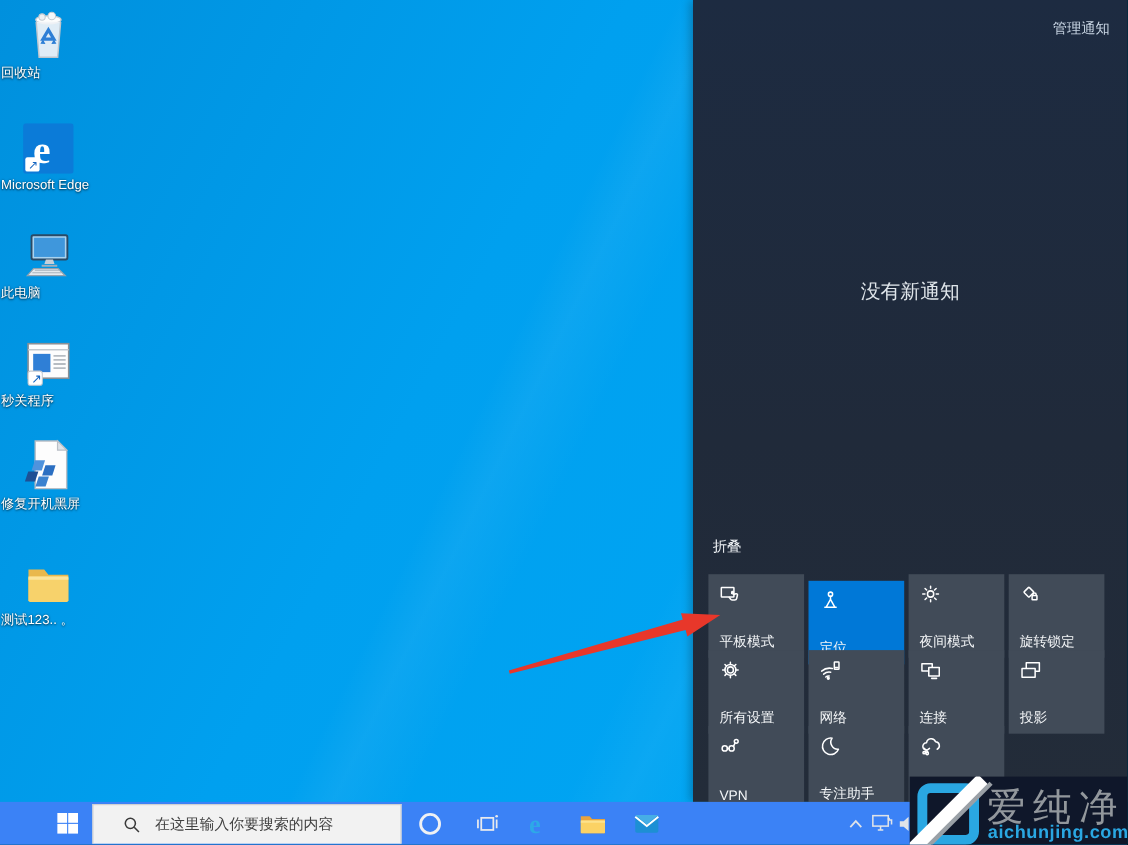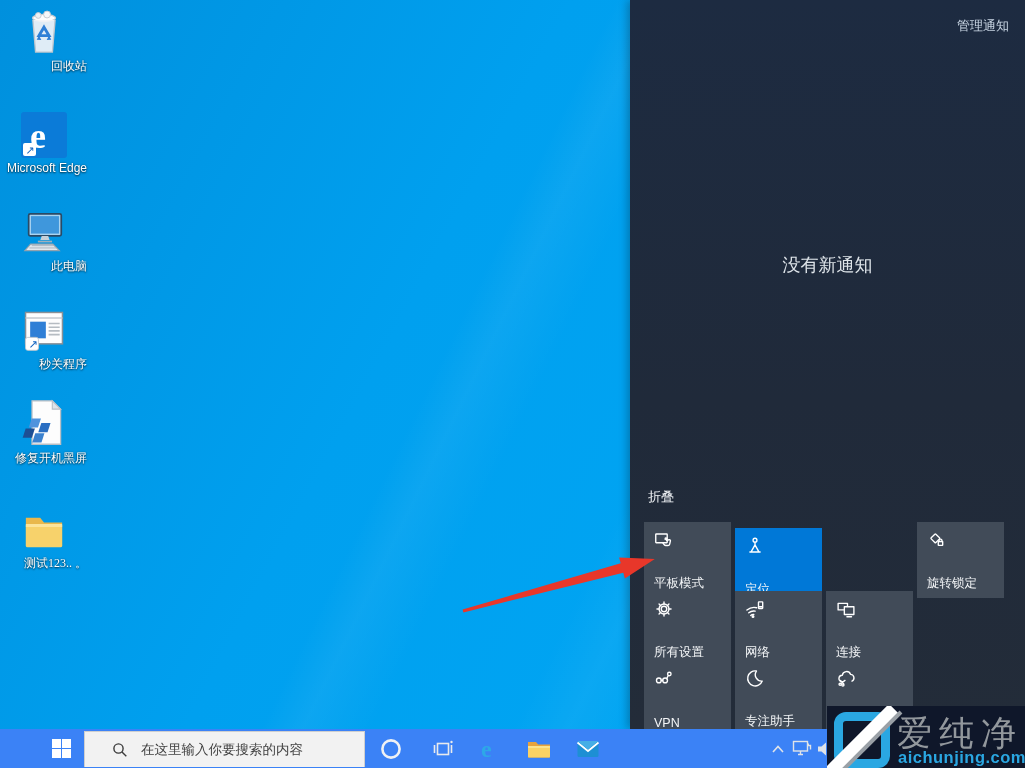--- a/index.html
+++ b/index.html
@@ -7,21 +7,21 @@
         font-family:"Liberation Sans","DejaVu Sans",sans-serif;-webkit-font-smoothing:antialiased;}
 
   
   #wallpaper{position:absolute;inset:0;
     background:linear-gradient(118deg,#0090dd 0%,#00a0ef 40%,#00a9f6 100%);}
   #wallpaper .streak{position:absolute;inset:0;
     background:
       linear-gradient(116deg,transparent 44%,rgba(255,255,255,.05) 47%,transparent 52%),
       linear-gradient(116deg,transparent 62%,rgba(255,255,255,.045) 66%,transparent 71%);}
 
-  .dicon{position:absolute;left:1px;width:86px;text-align:right;z-index:2;cursor:default;}
+  .dicon{position:absolute;left:1px;width:86px;text-align:left;z-index:2;cursor:default;}
   .dicon .ic{height:50px;display:flex;align-items:flex-end;justify-content:center;}
   .dicon .lbl{margin-top:3px;font-size:12px;line-height:14px;color:#fff;
               text-shadow:0 1px 2px rgba(0,0,0,.65),0 0 2px rgba(0,0,0,.4);}
 
   
   #action-center{position:absolute;left:630px;top:0;width:395px;height:729px;z-index:3;
     background:linear-gradient(180deg,#1d2b41 0%,#202a3a 55%,#232c39 100%);
     box-shadow:-3px 0 8px rgba(0,0,0,.25);color:#e8ecf0;}
   #manage-link{position:absolute;top:17px;right:16px;font-size:13px;color:#c9d6e4;cursor:pointer;}
   #empty-msg{position:absolute;top:253px;left:0;width:100%;text-align:center;
@@ -130,21 +130,21 @@
             <g transform="translate(1,9)">
               <rect x="6" y="2" width="5" height="5" transform="skewX(-18)" fill="#4f93dd"></rect>
               <rect x="12" y="4.5" width="5" height="5" transform="skewX(-18)" fill="#2b6fc2"></rect>
               <rect x="4.5" y="7.5" width="5" height="5" transform="skewX(-18)" fill="#1d4f94"></rect>
               <rect x="10.5" y="10" width="5" height="5" transform="skewX(-18)" fill="#3b82cf"></rect>
             </g>
           </svg>
         </div>
         <div class="lbl">修复开机黑屏</div>
       </div>
-      <div class="dicon" style="top: 503px; font-family: Liberation Serif, serif;">
+      <div class="dicon" style="top: 503px;">
         <div class="ic">
           <svg width="46" height="42" viewBox="0 0 24 22">
             <path d="M2.5 3.5h7.5l2 2.5h9.5v12.5H2.5z" fill="#e9b84c"></path>
             <rect x="2.5" y="6.8" width="19" height="12.2" rx=".8" fill="#f7d26b"></rect>
             <path d="M2.5 6.8h19v1.6H2.5z" fill="#fce49a"></path>
           </svg>
         </div>
         <div class="lbl">测试123.. 。</div>
       </div>
     </div>
@@ -169,20 +169,29 @@
         </div>
         <div class="tile active" style="left: 91px; top: 6px;">
           <div class="ti"><svg viewBox="0 0 24 24">
               <g fill="none" stroke="#fff" stroke-width="1.5" stroke-linecap="round" stroke-linejoin="round">
                 <circle cx="12" cy="5.7" r="2.1"></circle>
                 <path d="M12 7.8V10.8M12 10.8 7.6 18.6M12 10.8l4.4 7.8M6.4 18.6h11.2"></path>
               </g>
             </svg></div>
           <div class="tl">定位</div>
         </div>
+        <div class="tile" style="left: 182px; top: 0px;">
+          <div class="ti"><svg viewBox="0 0 24 24">
+              <g fill="none" stroke="#fff" stroke-width="1.5" stroke-linecap="round" stroke-linejoin="round">
+                <circle cx="12" cy="12" r="3.1"></circle>
+                <path d="M12 4.2v2.2M12 17.6v2.2M4.2 12h2.2M17.6 12h2.2M6.5 6.5l1.6 1.6M15.9 15.9l1.6 1.6M17.5 6.5l-1.6 1.6M8.1 15.9l-1.6 1.6"></path>
+              </g>
+            </svg></div>
+          <div class="tl">夜间模式</div>
+        </div>
         <div class="tile" style="left: 273px; top: 0px;">
           <div class="ti"><svg viewBox="0 0 24 24">
               <g fill="none" stroke="#fff" stroke-width="1.5" stroke-linecap="round" stroke-linejoin="round">
                 <rect x="6.6" y="6.6" width="7.2" height="7.2" rx=".8" transform="rotate(45 10.2 10.2)"></rect>
                 <path d="M14.2 13.6v-1a1.6 1.6 0 0 1 3.2 0v1"></path>
                 <rect x="13.4" y="13.6" width="4.8" height="4.2" rx=".4"></rect>
               </g>
             </svg></div>
           <div class="tl">旋转锁定</div>
         </div>
@@ -209,20 +218,29 @@
         </div>
         <div class="tile" style="left: 182px; top: 69px;">
           <div class="ti"><svg viewBox="0 0 24 24">
               <g fill="none" stroke="#fff" stroke-width="1.5" stroke-linecap="round" stroke-linejoin="round">
                 <rect x="3.4" y="5.8" width="10.2" height="7.2"></rect>
                 <rect x="10.2" y="9.6" width="10.4" height="8.4" fill="#414b58"></rect>
                 <path d="M13 20.4h5"></path>
               </g>
             </svg></div>
           <div class="tl">连接</div>
+        </div>
+        <div class="tile" style="left: 273px; top: 69px;">
+          <div class="ti"><svg viewBox="0 0 24 24">
+              <g fill="none" stroke="#fff" stroke-width="1.5" stroke-linecap="round" stroke-linejoin="round">
+                <rect x="7.6" y="4.8" width="13" height="8.6"></rect>
+                <rect x="3.4" y="10.6" width="13" height="8.6" fill="#414b58"></rect>
+              </g>
+            </svg></div>
+          <div class="tl">投影</div>
         </div>
         <div class="tile" style="left: 0px; top: 138px;">
           <div class="ti"><svg viewBox="0 0 24 24">
               <g fill="none" stroke="#fff" stroke-width="1.5" stroke-linecap="round" stroke-linejoin="round">
                 <circle cx="6.4" cy="14.6" r="2.6"></circle>
                 <circle cx="13.2" cy="14.6" r="2.6"></circle>
                 <path d="M9 14.6h1.6M15 12.6l1.6-3.2"></path>
                 <circle cx="17.8" cy="7.6" r="1.9"></circle>
               </g>
             </svg></div>

